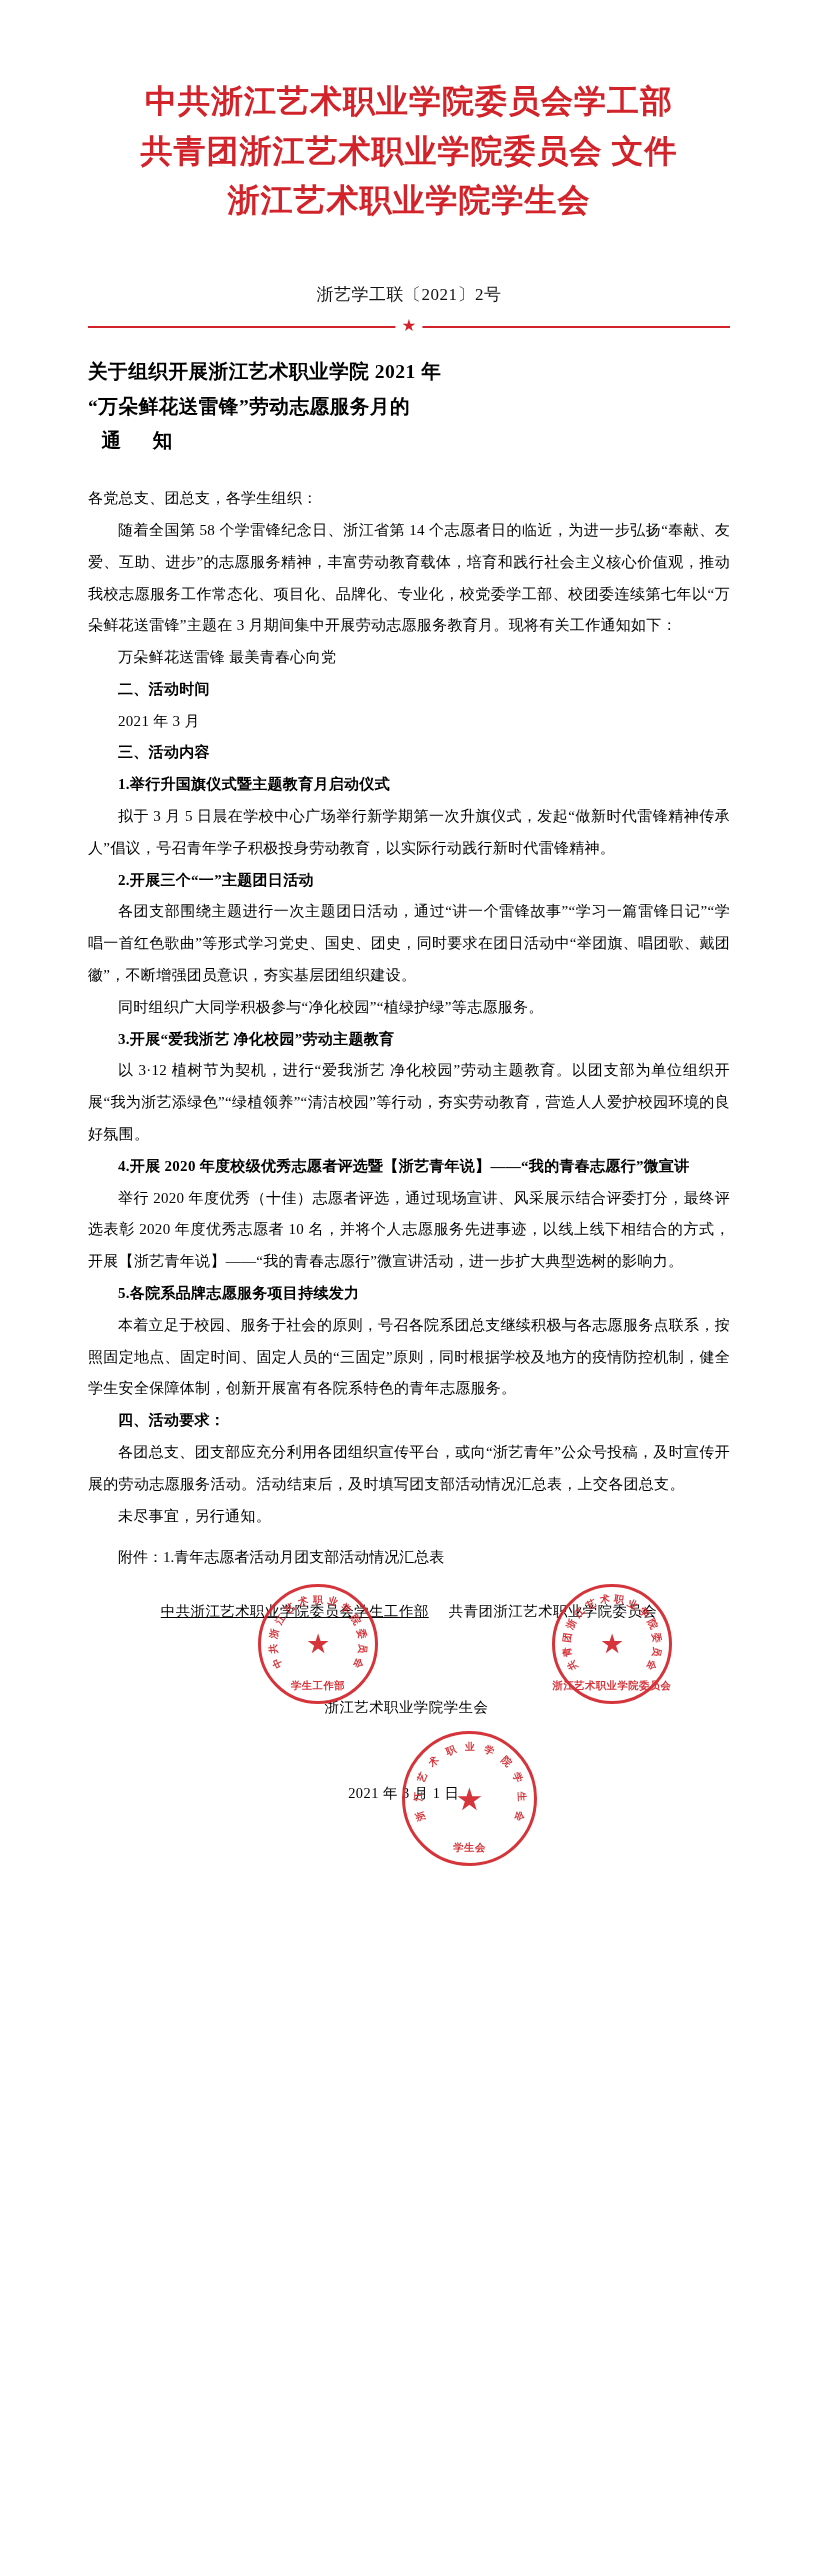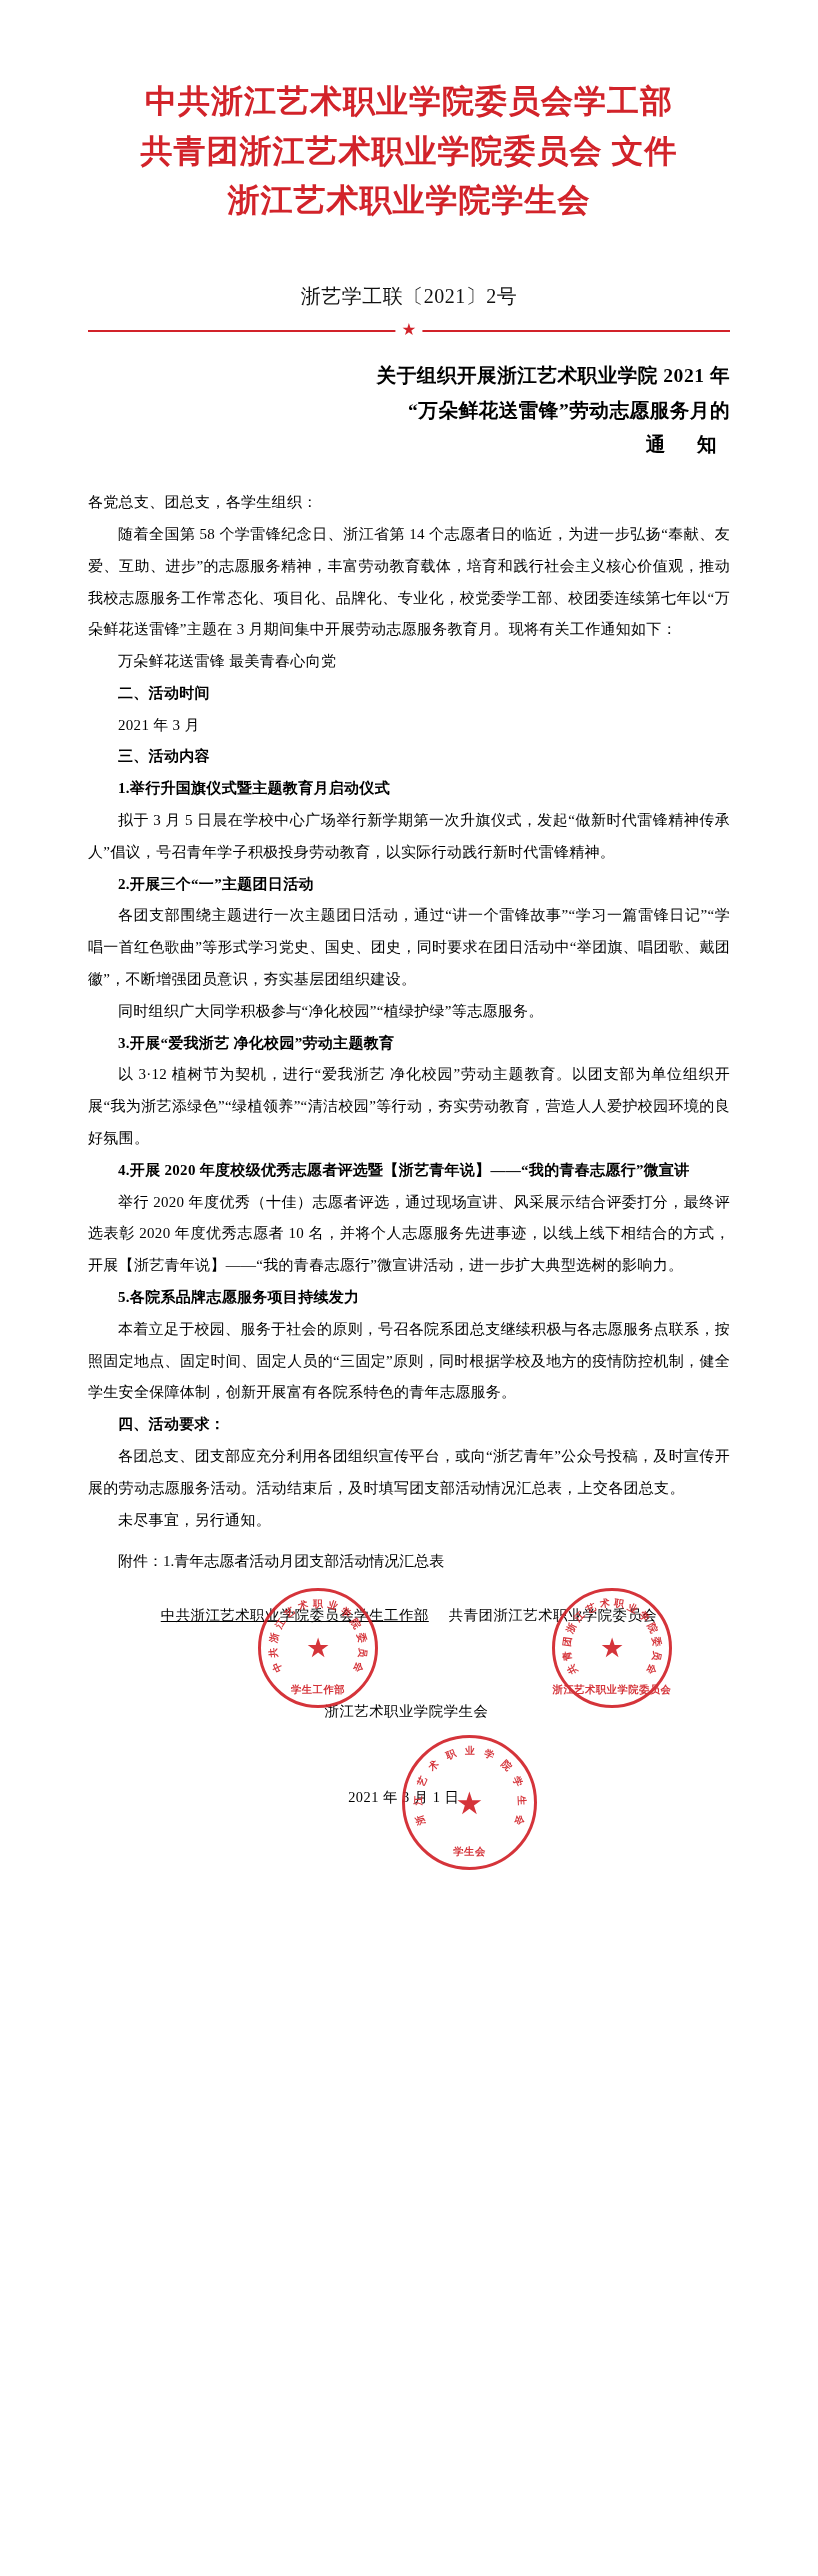--- a/index.html
+++ b/index.html
@@ -32,21 +32,21 @@
     font-weight: bold;
     font-size: 32px;
     line-height: 1.55;
     letter-spacing: 1px;
     white-space: nowrap;
   }
 
   
   .doc-number {
     text-align: center;
-    font-size: 20px;
+    font-size: 17px;
     letter-spacing: 0.5px;
     margin-bottom: 13.4px;
     color: #111;
   }
 
   
   .red-rule {
     position: relative;
     height: 15.5px;
     margin: 0 0 20.6px 0;
@@ -64,21 +64,21 @@
     transform: translateX(-50%);
     color: #d2232a;
     font-size: 16.5px;
     line-height: 16.5px;
     background: #ffffff;
     padding: 0 6.2px;
   }
 
   
   .doc-title {
-    text-align: right;
+    text-align: left;
     font-size: 19.6px;
     font-weight: bold;
     line-height: 1.75;
     letter-spacing: 0.5px;
     margin: 0 0 5.2px 0;
   }
   .doc-title .tl {
     display: block;
     white-space: nowrap;
   }

